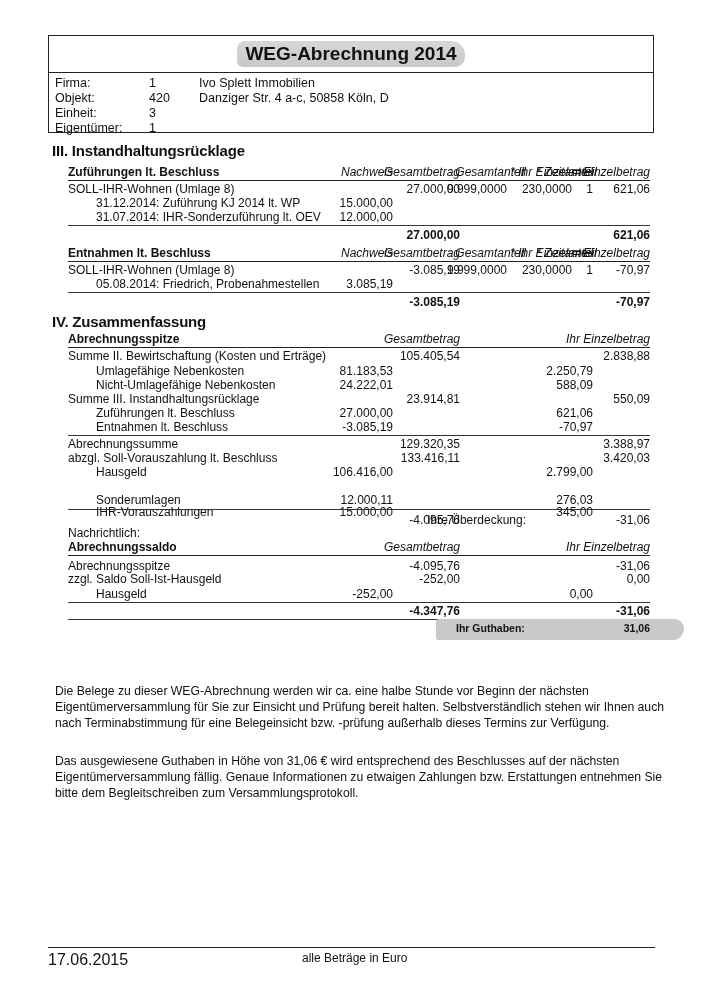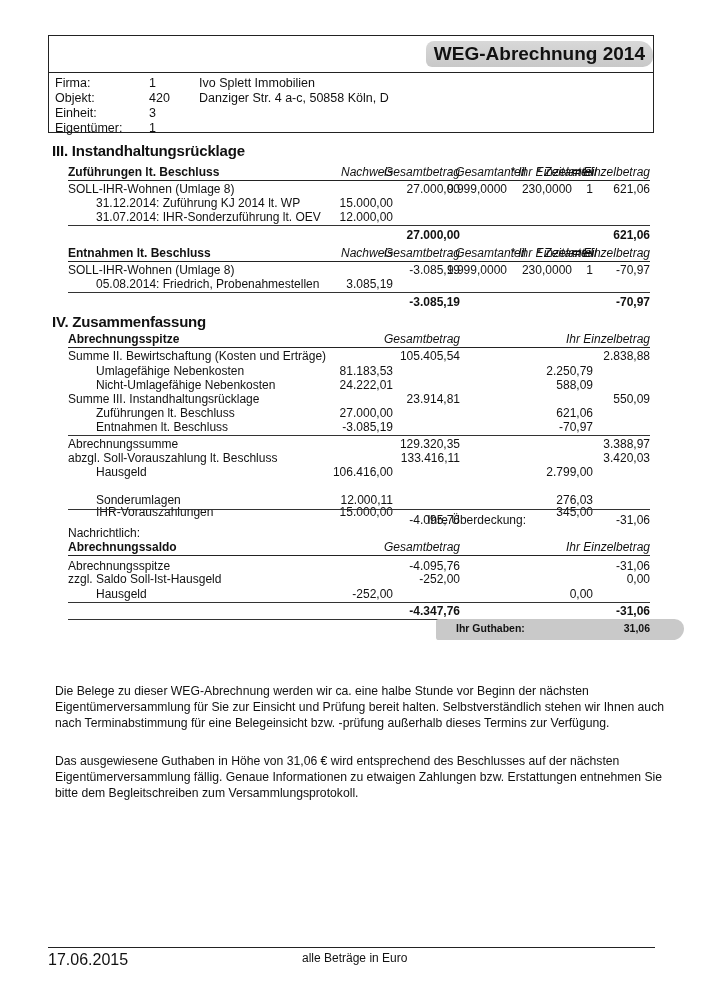--- a/index.html
+++ b/index.html
@@ -1,19 +1,19 @@
 <!DOCTYPE html>
 <html><head>
 <meta charset="utf-8">
 <style>
   html, body { margin: 0; padding: 0; background: #ffffff; }
   body { width: 707px; height: 1000px; position: relative; font-family: "Liberation Sans", sans-serif; color: #111; overflow: hidden; }
 
   .header-box { position: absolute; left: 48px; top: 35px; width: 606px; height: 98px; border: 1.5px solid #222; box-sizing: border-box; }
-  .title-row { position: absolute; left: 0; right: 0; top: 0; height: 36px; border-bottom: 1.5px solid #222; display: flex; align-items: center; justify-content: flex-end; }
+  .title-row { position: absolute; left: 0; right: 0; top: 0; height: 36px; border-bottom: 1.5px solid #222; display: flex; align-items: center; justify-content: center; }
   .title { font-weight: bold; font-size: 19px; padding: 2px 8px; background: linear-gradient(180deg, #d8d8d8, #c8c8c8); border-radius: 8px 14px 10px 6px; }
   .meta { position: absolute; left: 6px; top: 40px; font-size: 12.5px; line-height: 15px; }
   .meta-row { display: flex; }
   .meta-label { width: 94px; }
   .meta-num { width: 50px; }
 
   .section-title { position: absolute; left: 52px; font-weight: bold; font-size: 15px; letter-spacing: -0.2px; }
 
   .row { position: absolute; left: 68px; width: 582px; height: 14px; font-size: 12px; line-height: 14px; }
   .row span { position: absolute; top: 0; white-space: nowrap; }

